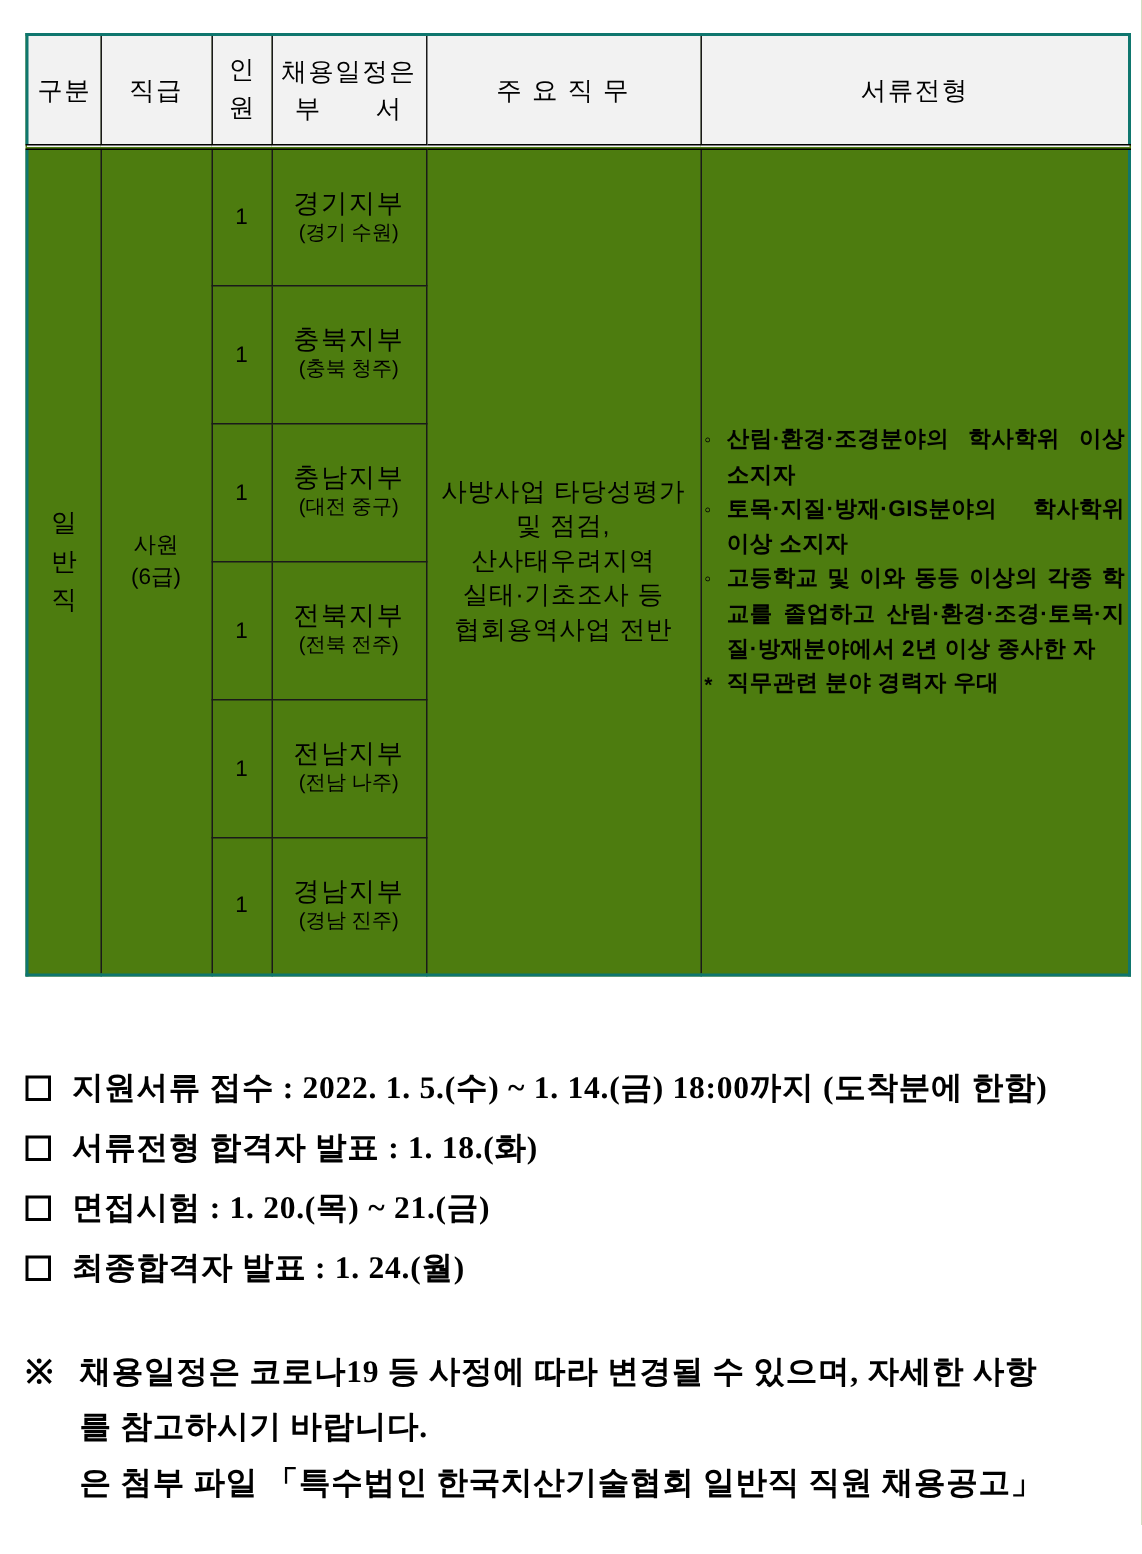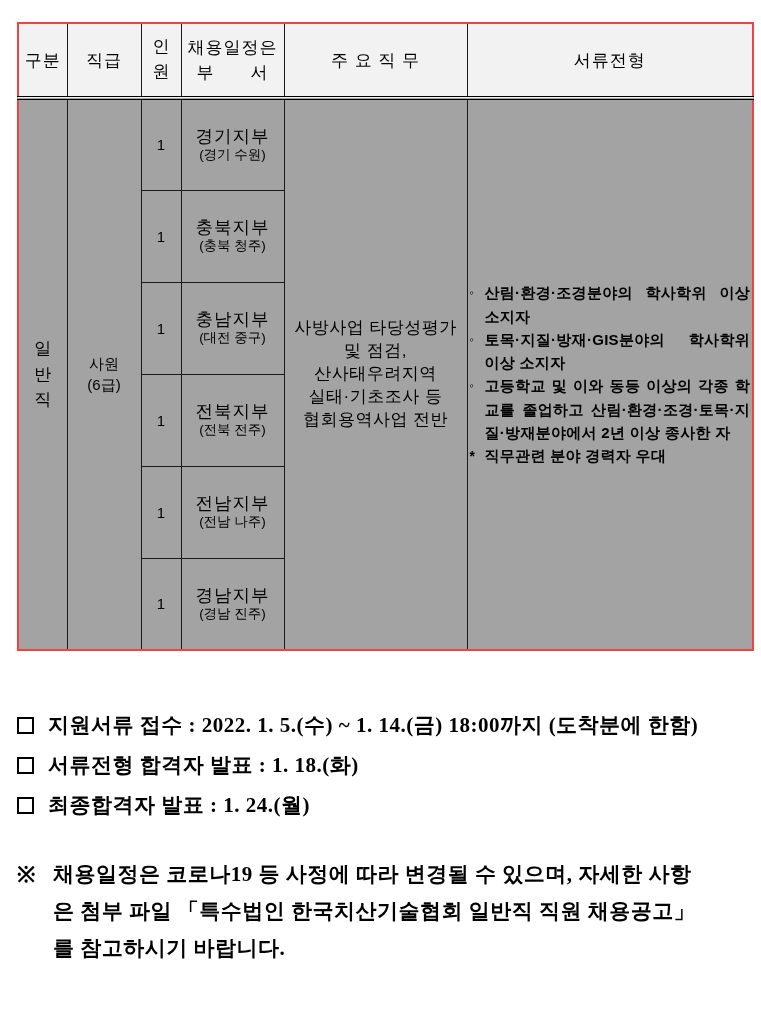--- a/index.html
+++ b/index.html
@@ -11,22 +11,22 @@
     position: relative;
     overflow: hidden;
   }
   .page { position: absolute; left: 17px; top: 22px; width: 735px; }
 
   
   table.recruit {
     border-collapse: collapse;
     table-layout: fixed;
     width: 735px;
-    border: 2px solid #ef4444;
-    background: #a3a3a3;
+    border: 2px solid #0f766e;
+    background: #4d7c0f;
   }
   table.recruit th, table.recruit td {
     border: 1px solid #1a1a1a;
     text-align: center;
     vertical-align: middle;
     padding: 2px;
     font-weight: normal;
   }
   table.recruit thead th {
     background: #f2f2f2;
@@ -235,26 +235,30 @@
     <div class="schedule-item">
       <span class="checkbox-square"></span>
       <span>지원서류 접수 : 2022. 1. 5.(수) ~ 1. 14.(금) 18:00까지 (도착분에 한함)</span>
     </div>
     <div class="schedule-item">
       <span class="checkbox-square"></span>
       <span>서류전형 합격자 발표 : 1. 18.(화)</span>
     </div>
     <div class="schedule-item">
       <span class="checkbox-square"></span>
+      <span>면접시험 : 1. 20.(목) ~ 21.(금)</span>
+    </div>
+    <div class="schedule-item">
+      <span class="checkbox-square"></span>
       <span>최종합격자 발표 : 1. 24.(월)</span>
     </div>
   </div>
 
   <div class="note serif">
     <span class="note-marker">※</span>
     <div class="note-lines">
       <div class="note-line">채용일정은 코로나19 등 사정에 따라 변경될 수 있으며, 자세한 사항</div>
+      <div class="note-line">를 참고하시기 바랍니다.</div>
       <div class="note-line">은 첨부 파일 「특수법인 한국치산기술협회 일반직 직원 채용공고」</div>
-      <div class="note-line">를 참고하시기 바랍니다.</div>
     </div>
   </div>
 
 </div>
 
 </body></html>

